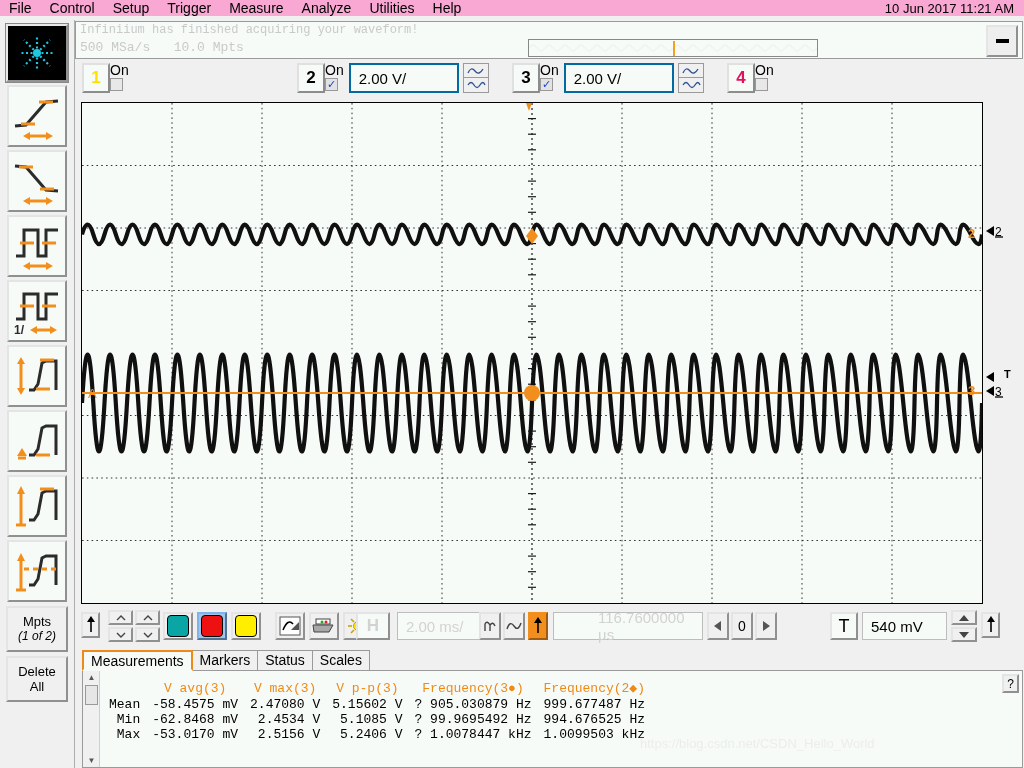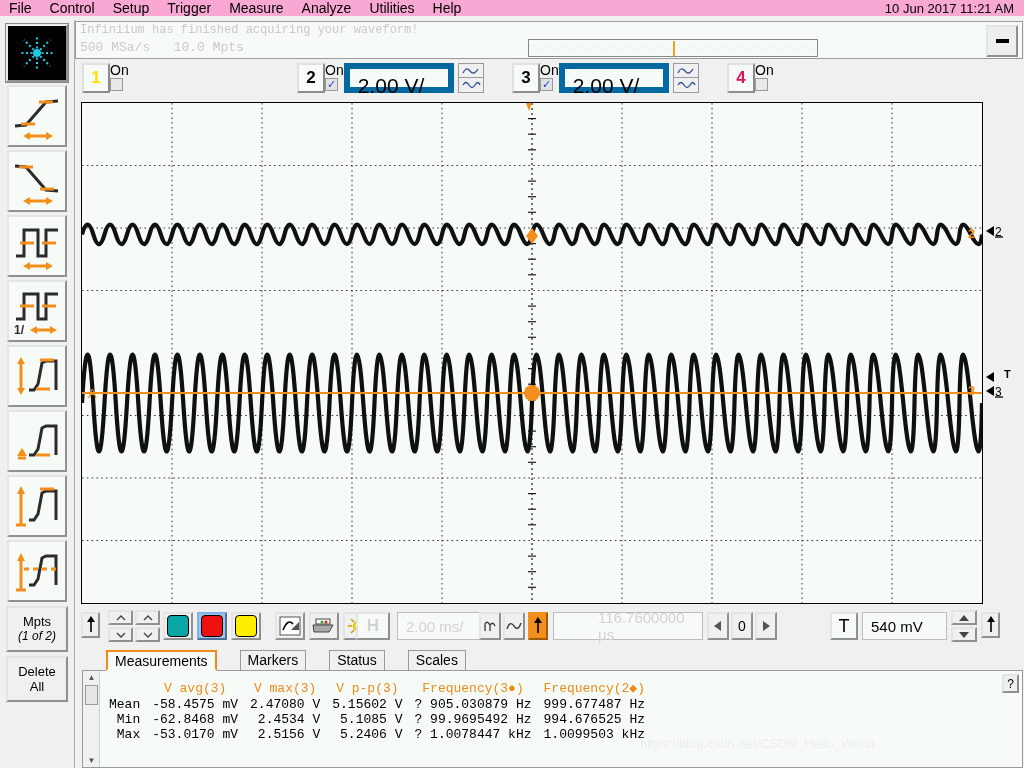--- a/index.html
+++ b/index.html
@@ -95,23 +95,23 @@
   .chonwrap{display:flex;flex-direction:column;align-items:flex-start;}
   .chon{font-size:14px;line-height:14px;}
   .chk{
     width:13px;height:13px;margin-top:1px;
     background:#e2e2e2;border:1px solid #999;box-sizing:border-box;
     display:flex;align-items:center;justify-content:center;
     font-size:11px;color:#1a3fd0;line-height:11px;
   }
   .chk.off{color:transparent;background:#e8e8e8;}
   .vdiv{
-    width:110px;height:30px;background:#f7fbf7;
-    border:6px solid #0369a1;box-sizing:border-box;
-    font-size:21px;padding:5px 0 0 8px;
+    margin-left:5px;width:110px;height:30px;background:#f7fbf7;
+    border:2px solid #0369a1;box-sizing:border-box;
+    font-size:15px;padding:5px 0 0 8px;
   }
   .acbtns{margin-left:4px;display:flex;flex-direction:column;}
   .acb{
     width:26px;height:15px;background:#f0f0f0;border:1px solid #9a9a9a;
     box-sizing:border-box;display:flex;align-items:center;justify-content:center;
   }
   .acb+.acb{border-top:none;}
 
   
   .screen{
@@ -141,21 +141,21 @@
   .cfield.dim{color:#d2d2d2;}
   .circ{width:20px;height:20px;border-radius:4px;border:1px solid #000;}
 
   
   .tabs{
     position:absolute;left:82px;top:649px;height:22px;display:flex;align-items:flex-end;
   }
   .tab{
     height:21px;padding:0 7px;background:#f0f0f0;
     border:1px solid #9a9a9a;border-bottom:none;box-sizing:border-box;
-    font-size:14px;line-height:19px;margin-right:-1px;margin-left:24px;
+    font-size:14px;line-height:19px;margin-right:-1px;
   }
   .tab.active{
     border:2px solid #ef8a17;border-bottom:2px solid #f7fbf7;
     background:#f7fbf7;font-weight:normal;position:relative;z-index:3;
   }
   .measpanel{
     position:absolute;left:82px;top:670px;width:941px;height:98px;
     background:#f7fbf7;border:1px solid #9a9a9a;border-top:1px solid #9a9a9a;
     box-sizing:border-box;overflow:hidden;
   }

